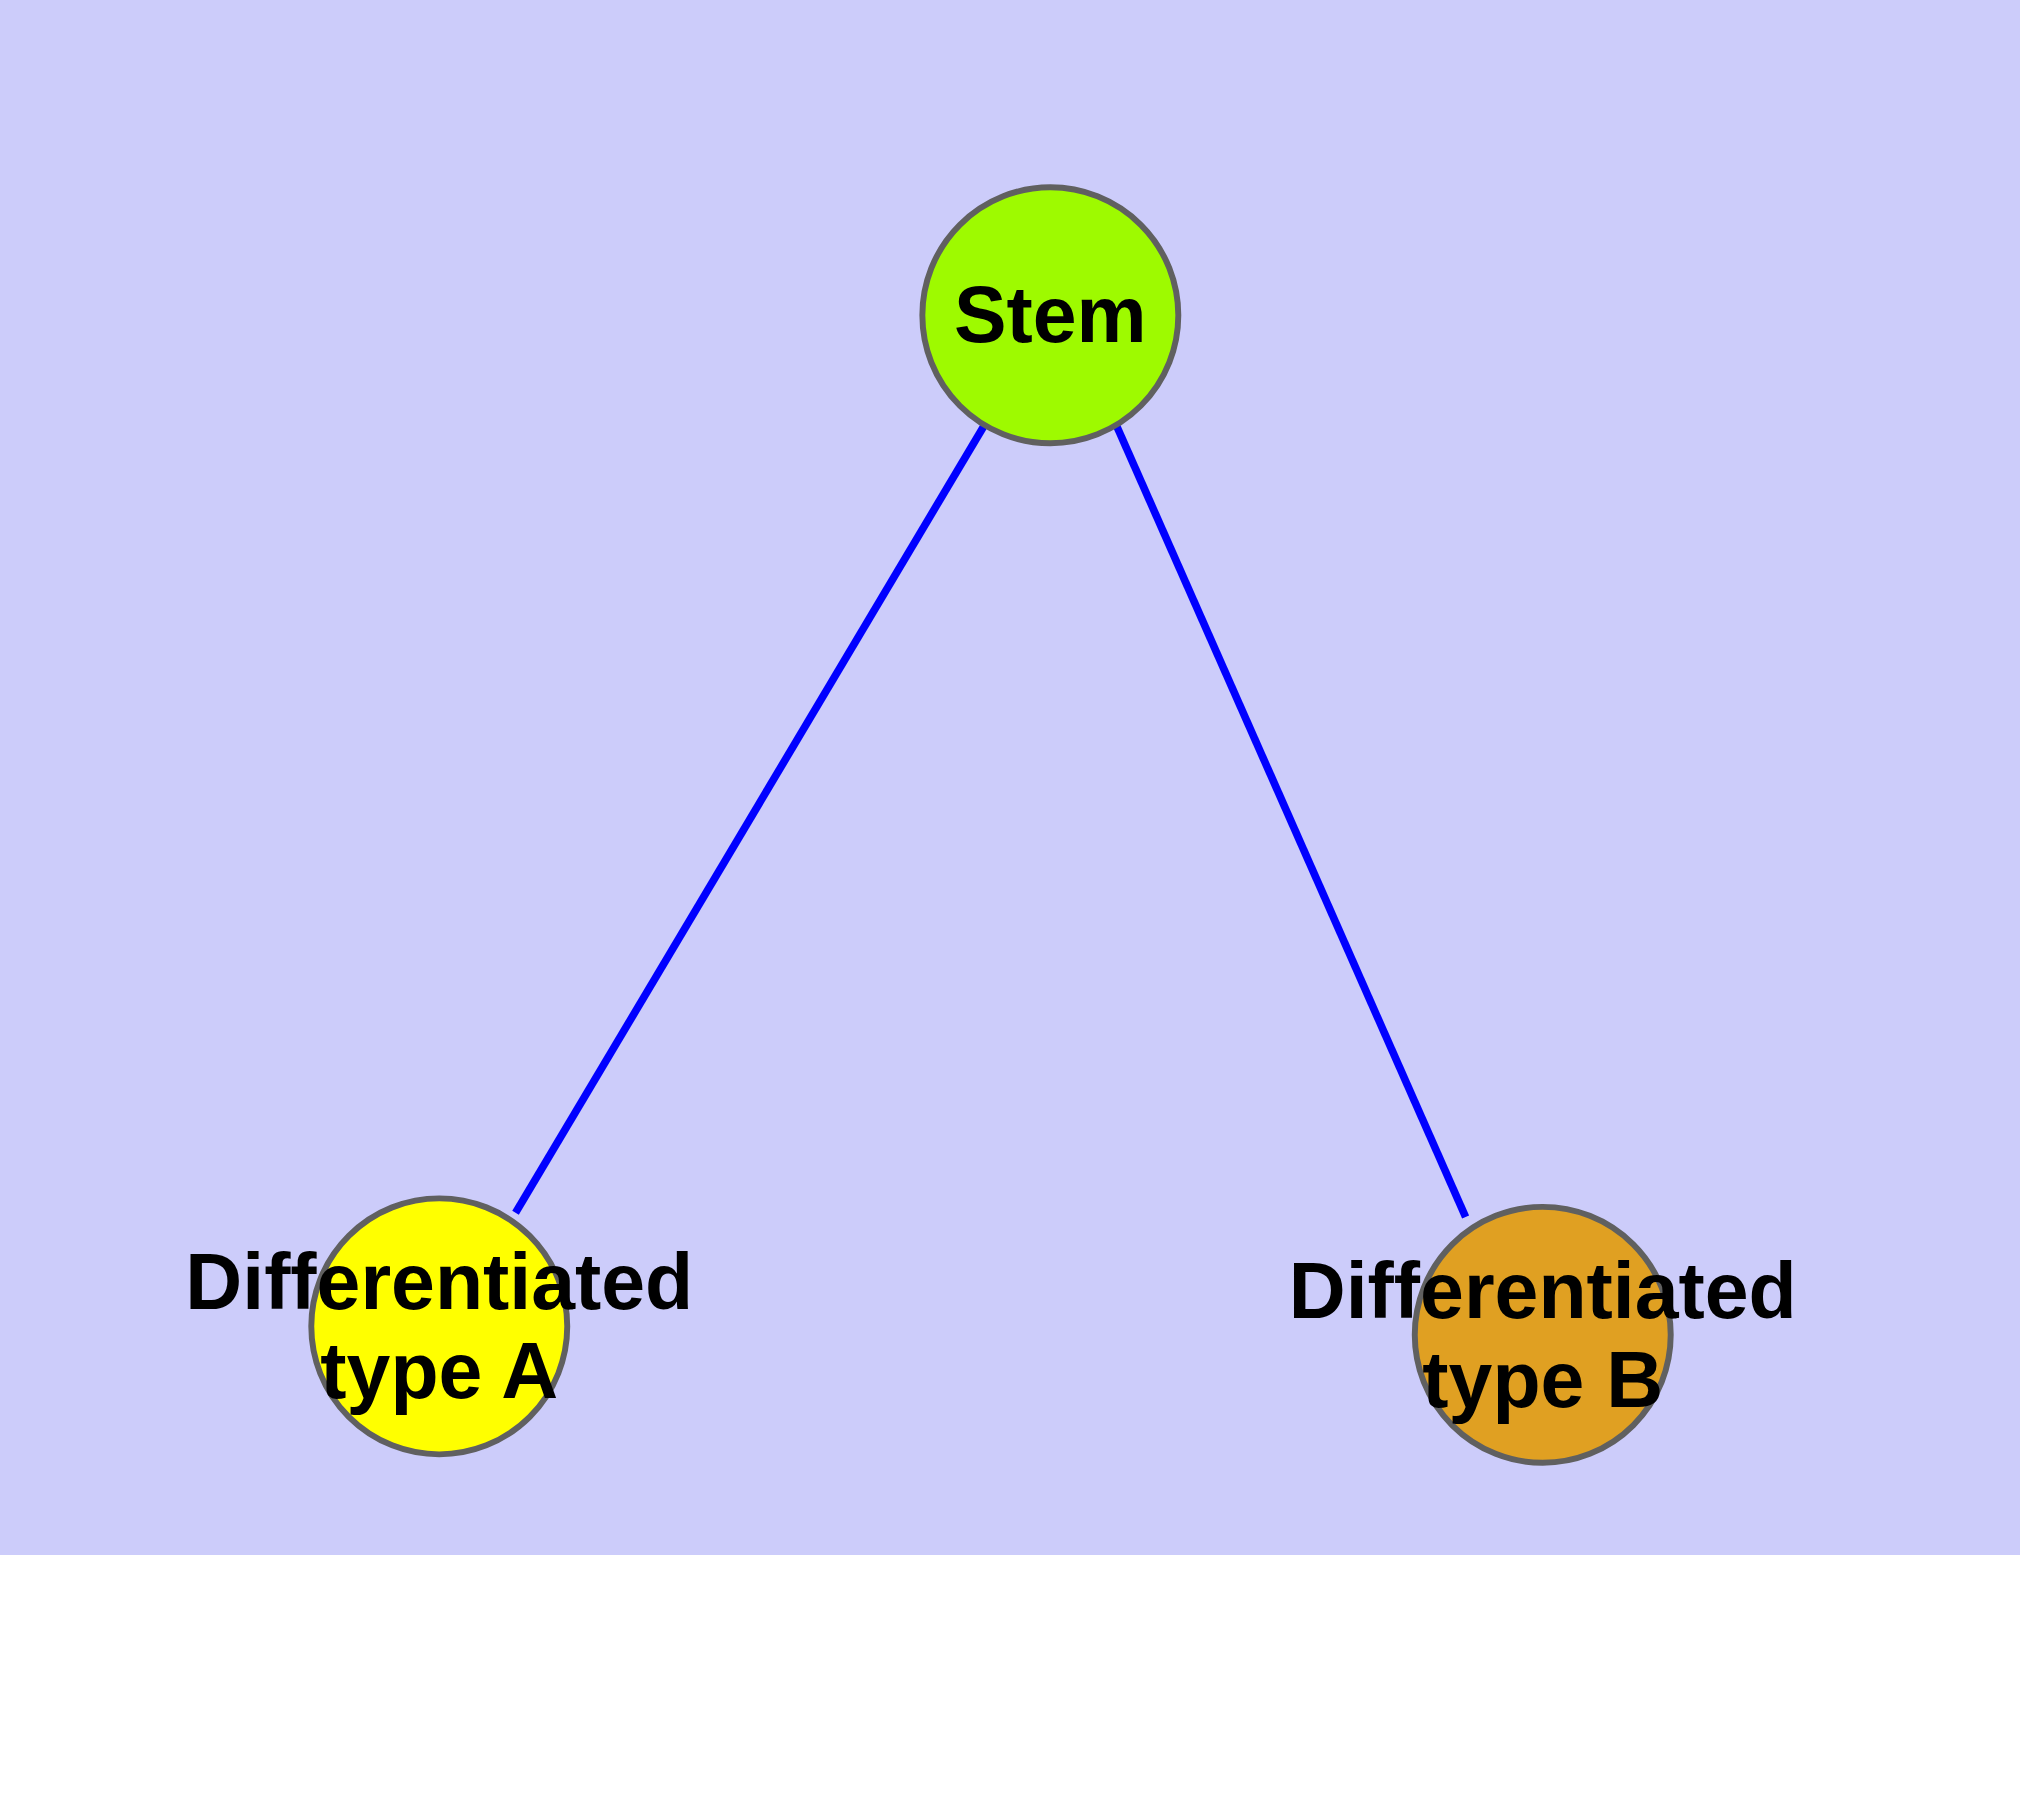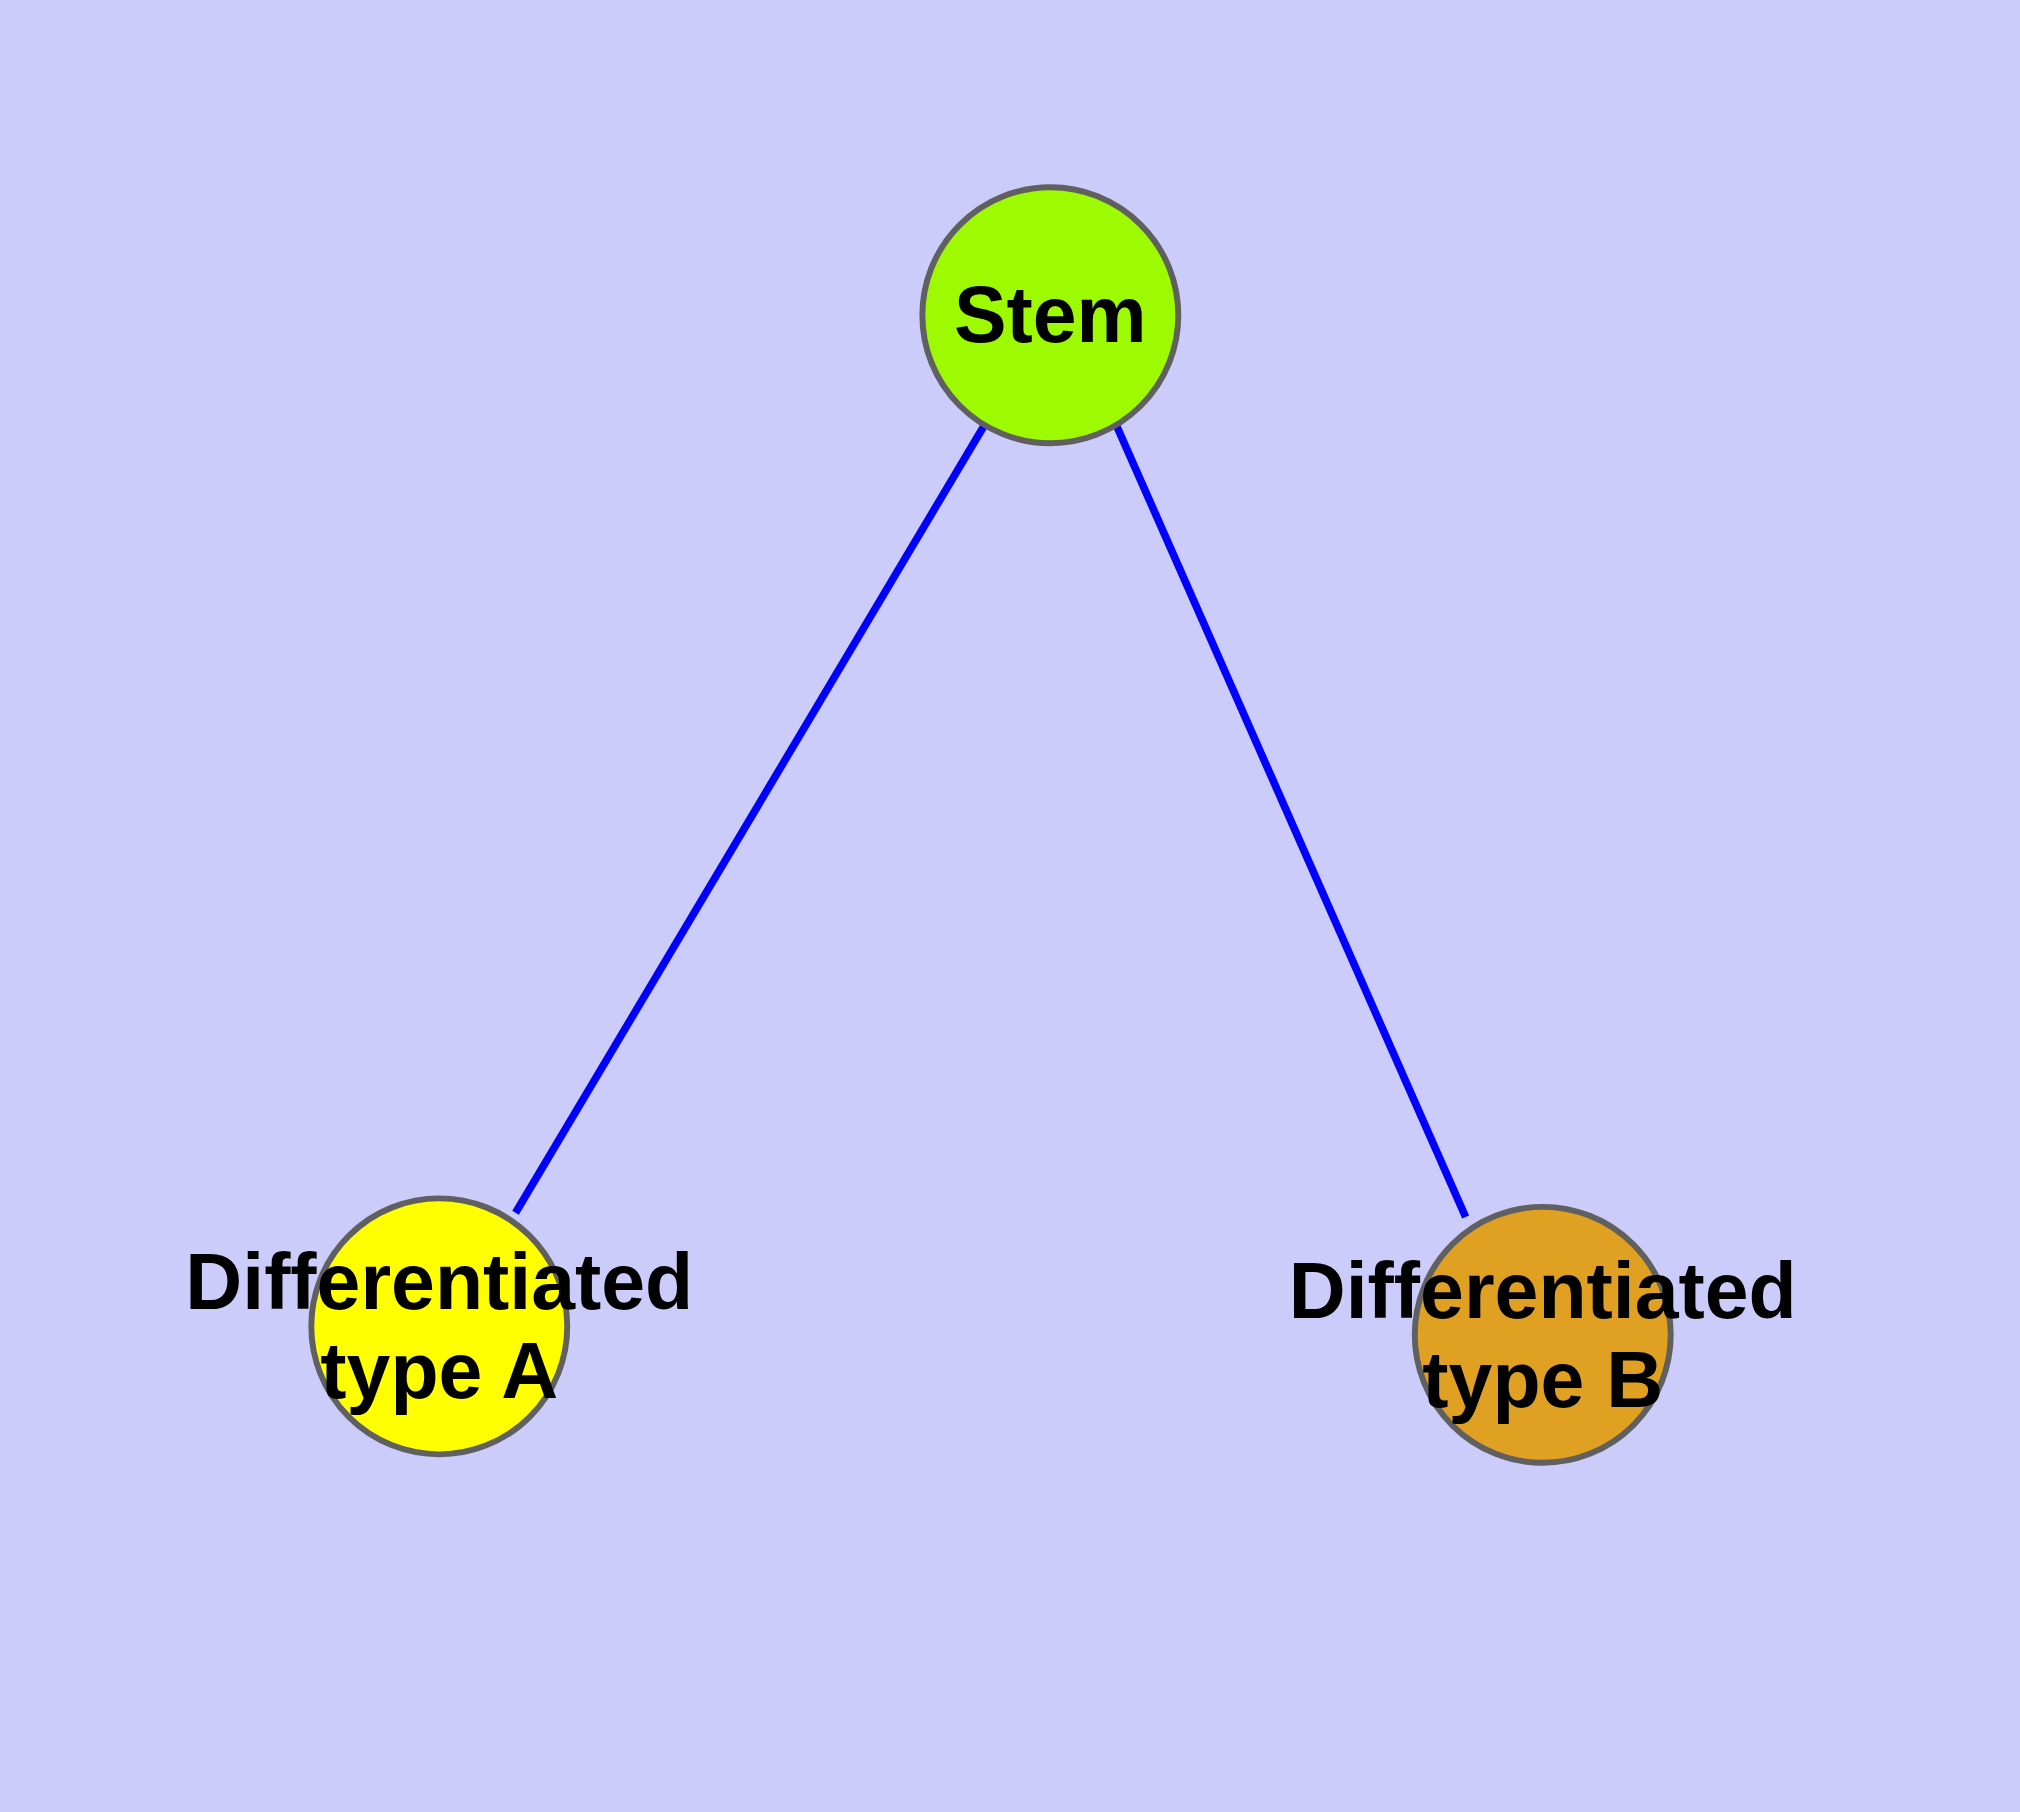--- a/index.html
+++ b/index.html
@@ -3,21 +3,21 @@
 <meta charset="utf-8">
 <style>
   html, body {
     margin: 0;
     padding: 0;
     background: #ffffff;
   }
   #canvas {
     position: relative;
     width: 2021px;
-    height: 1812px;
+    height: 1555px;
     overflow: hidden;
     font-family: "Liberation Sans", sans-serif;
   }
   #bg-rect {
     position: absolute;
     left: 0;
     top: 0;
     width: 2021px;
     height: 1812px;
   }

